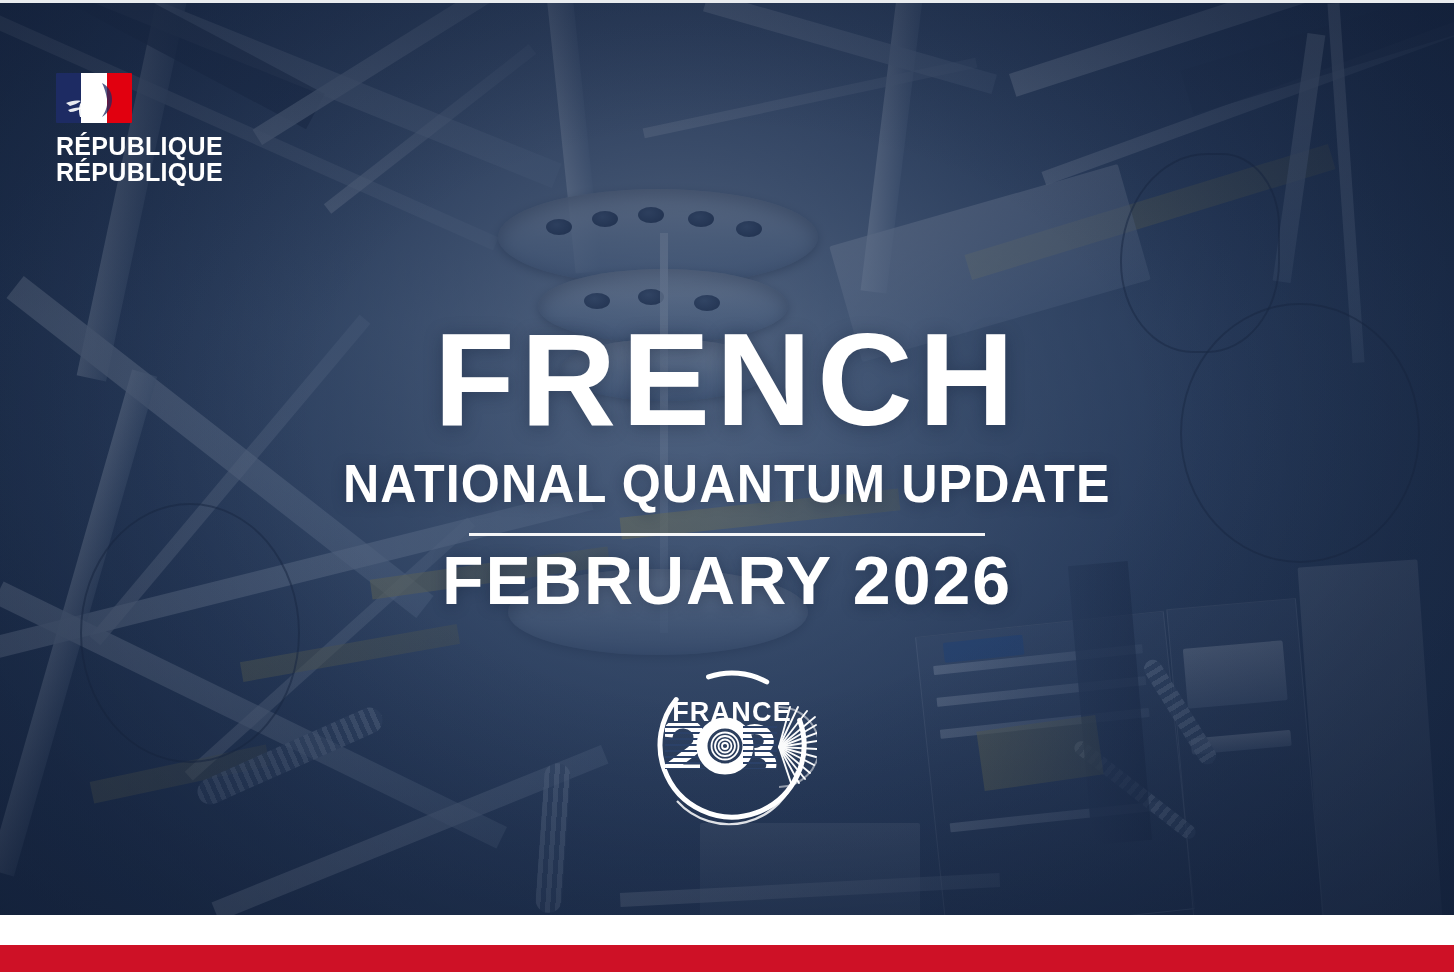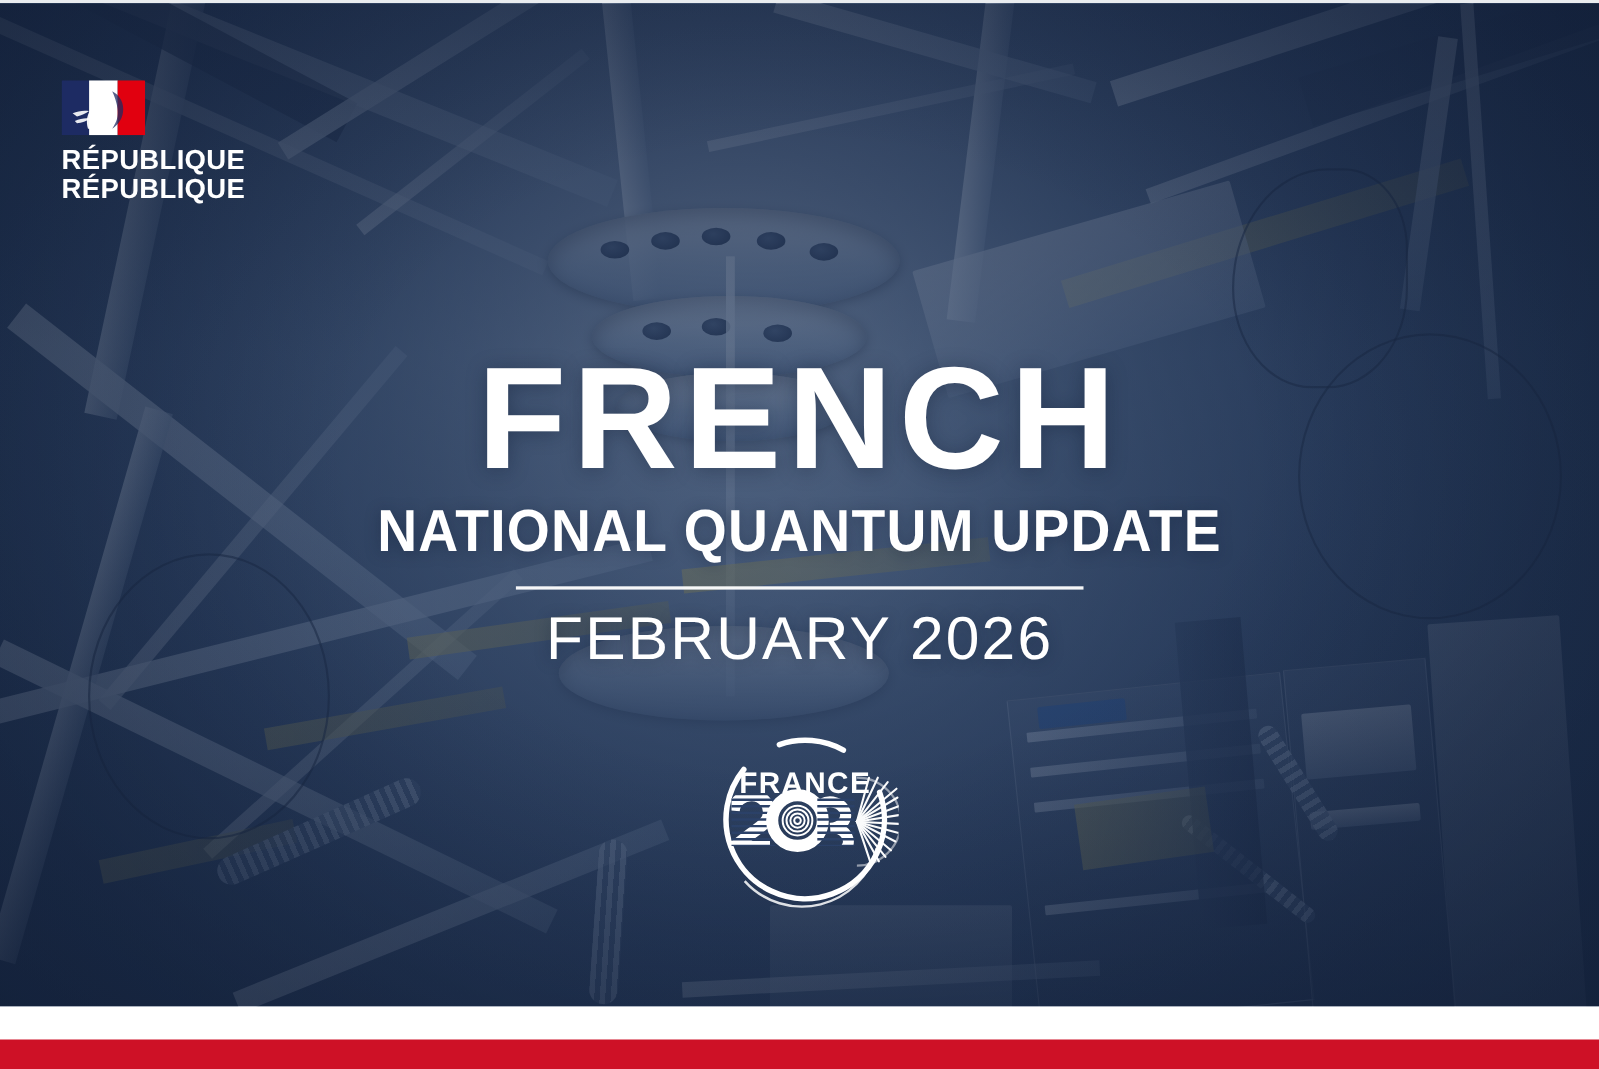--- a/index.html
+++ b/index.html
@@ -153,22 +153,22 @@
   }
   .t-rule{
     margin-top:22px;
     width:516px; height:3px;
     background:#ffffff;
     opacity:.95;
   }
   .t-date{
     margin-top:14px;
     color:#ffffff;
-    font-weight:400;
-    font-size:55px;
+    font-weight:700;
+    font-size:68px;
     line-height:60px;
     letter-spacing:2px;
     text-shadow:0 2px 14px rgba(12,24,46,.35);
     text-align:right;
   }
 
   
   .f2030{
     position:absolute;
     left:647px; top:656px;

